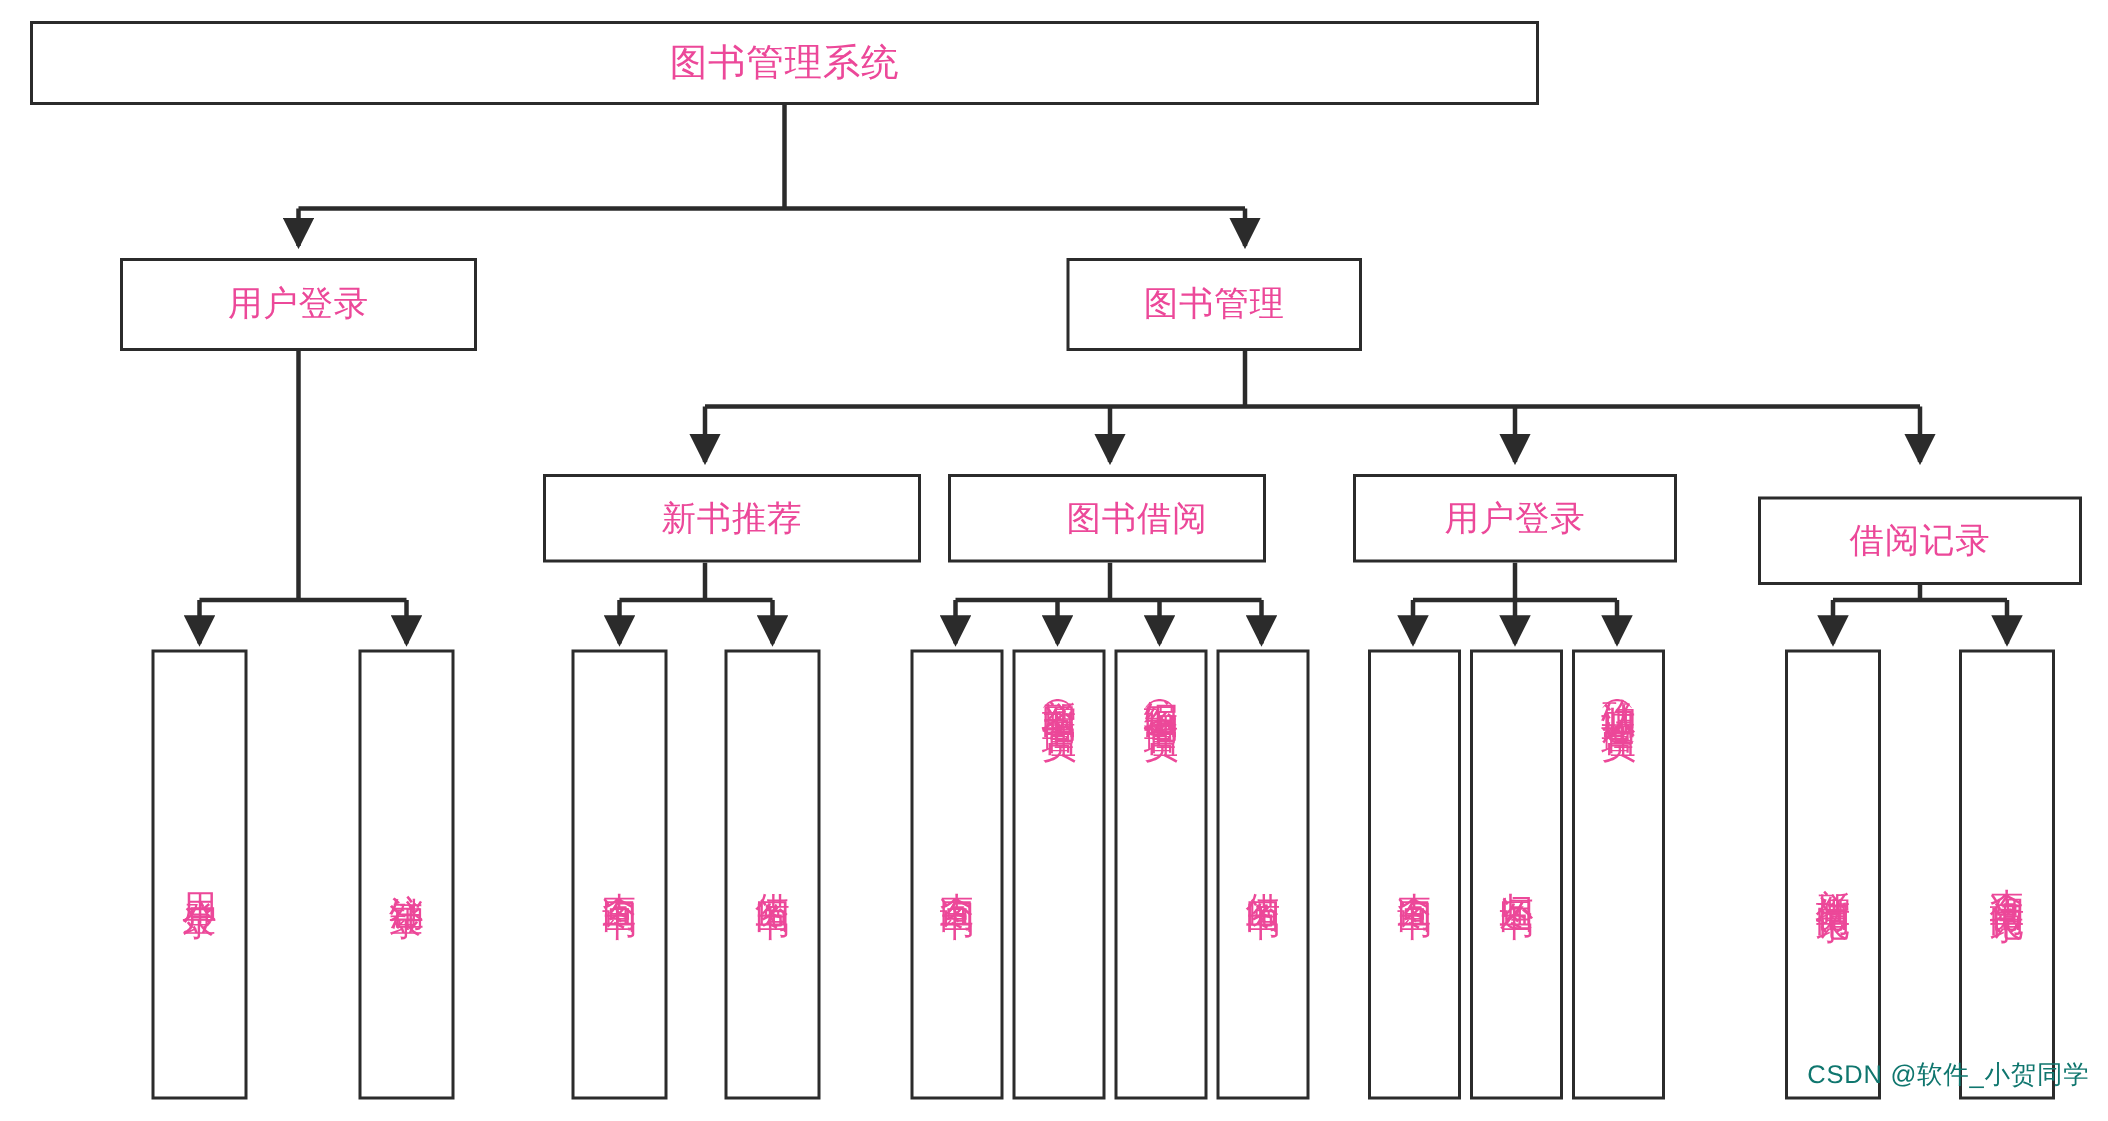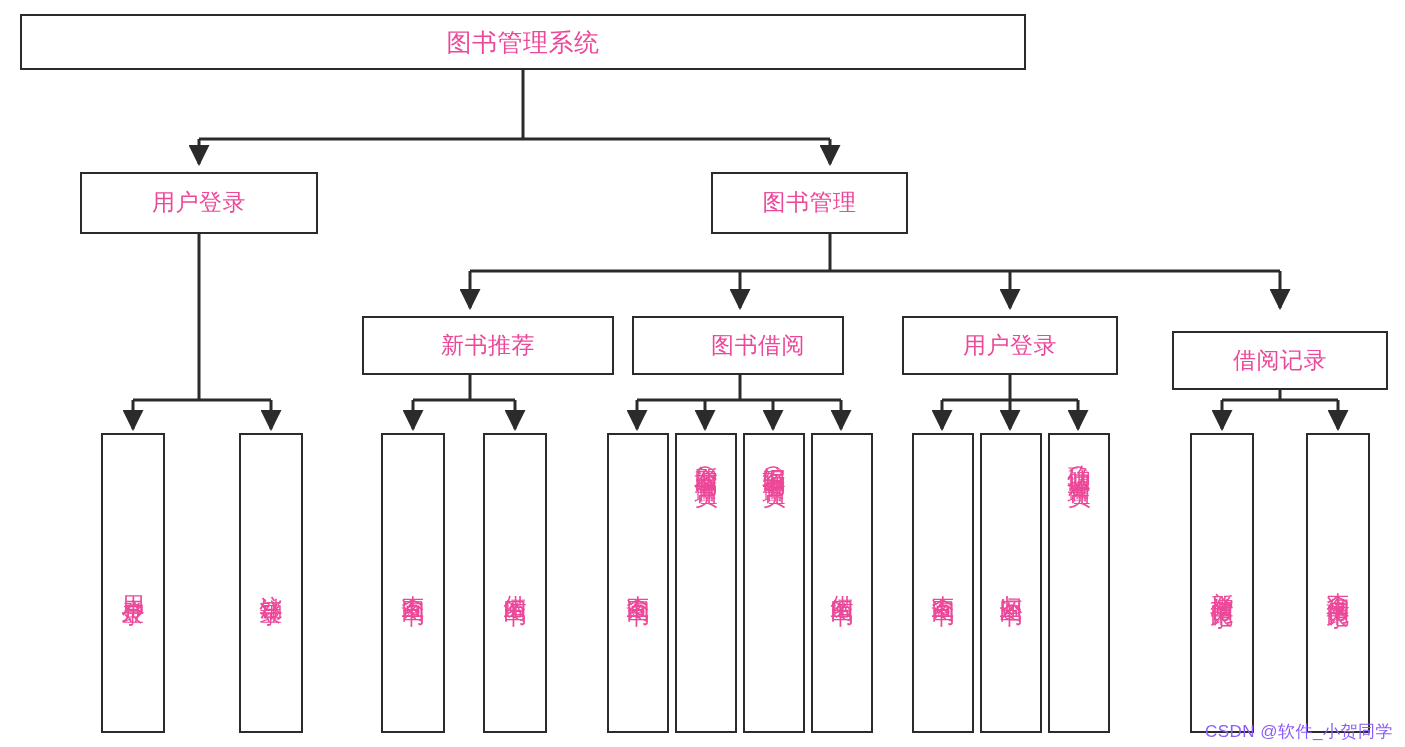--- a/index.html
+++ b/index.html
@@ -59,23 +59,23 @@
   .node.vert.mid {
     align-items: center;
     padding-top: 0;
   }
   .node.title .label {
     font-size: 25px;
   }
   #watermark {
     position: absolute;
     right: 12px;
-    bottom: 4px;
+    bottom: 19px;
     font-size: 17px;
-    color: #8b5cf6;
+    color: #0f766e;
     letter-spacing: 0.5px;
     white-space: pre;
   }
 </style>
 </head>
 <body>
 
 <div id="stage">
 
   <svg id="wires" viewBox="0 0 1405 747" xmlns="http://www.w3.org/2000/svg">

